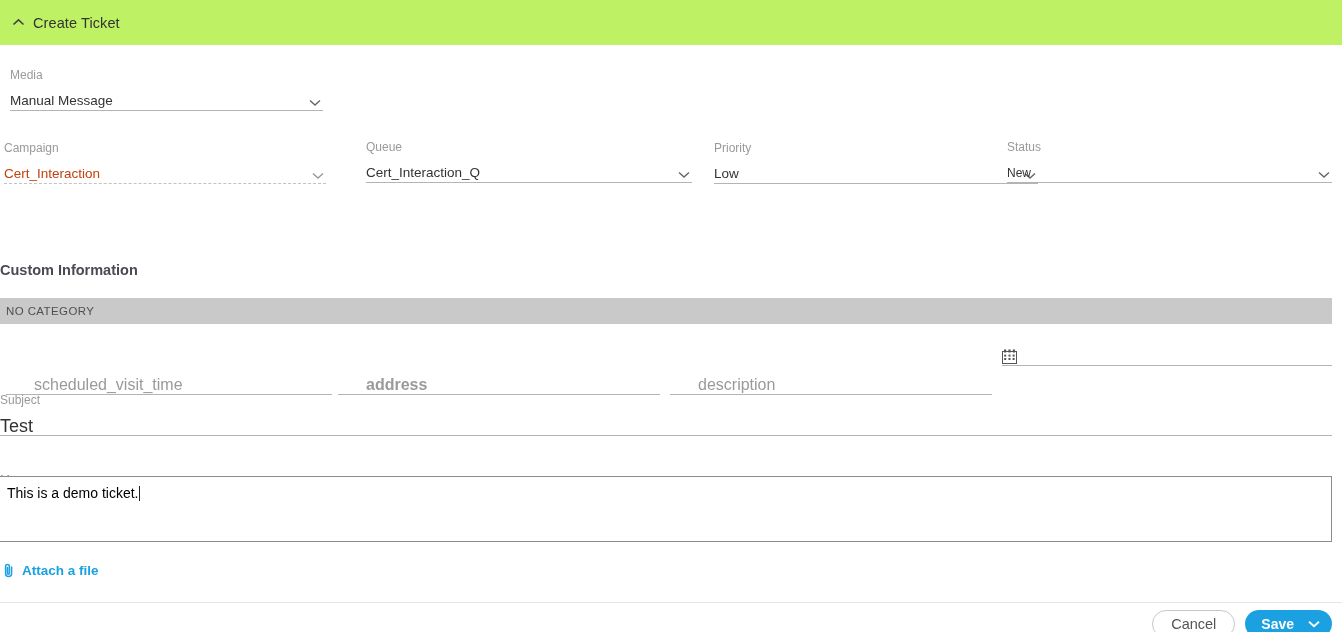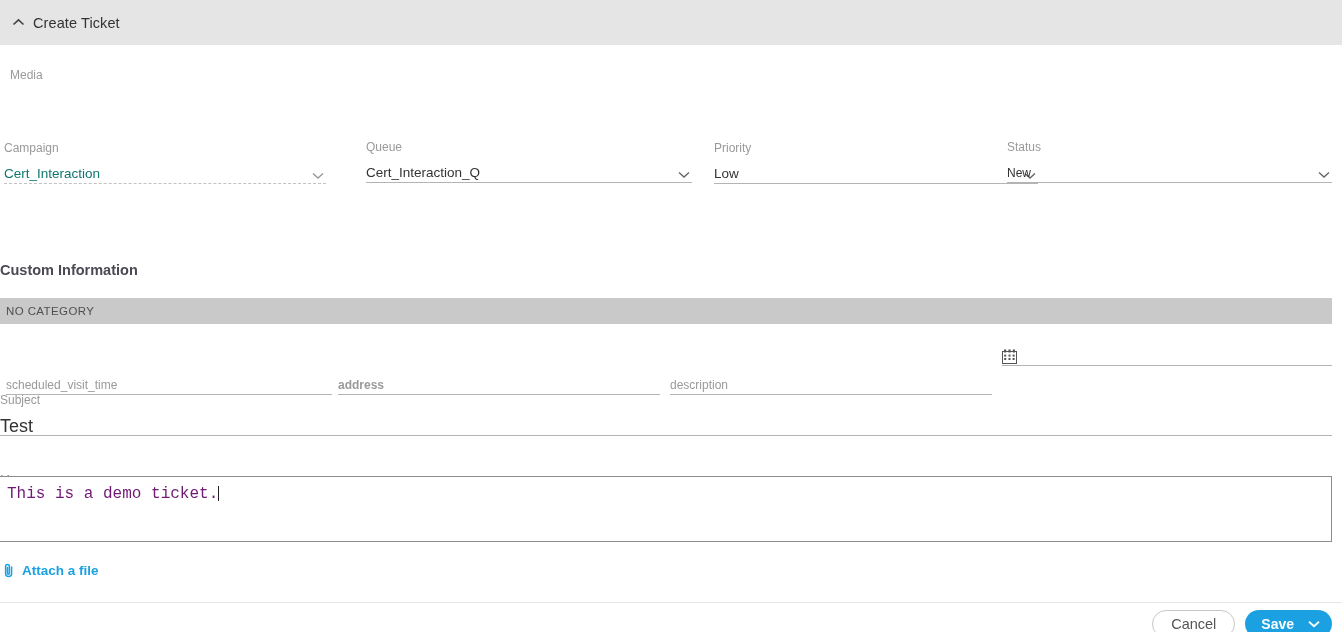--- a/index.html
+++ b/index.html
@@ -12,21 +12,21 @@
     background: #ffffff;
     font-family: "Liberation Sans", sans-serif;
     color: #333333;
     overflow: hidden;
     position: relative;
   }
 
   
   .panel-header {
     height: 45px;
-    background: #e5e5e5;
+    background: #bef264;
     display: flex;
     align-items: center;
     padding-left: 10px;
     box-sizing: border-box;
   }
   .collapse-icon {
     width: 16px;
     height: 16px;
     display: inline-flex;
     align-items: center;
@@ -68,25 +68,26 @@
     border-bottom: 1px dashed #c2c2c2;
   }
   .field-value {
     font-size: 13.5px;
     color: #333333;
     line-height: 18px;
     white-space: nowrap;
     overflow: hidden;
   }
   .field-value.muted {
-    color: #0f766e;
+    color: #c2410c;
   }
   .field-value.placeholder {
     color: #9a9a9a;
-    font-size: 12px;
+    font-size: 16px;
+    margin-left: 28px;
   }
   .chevron {
     position: absolute;
     right: 2px;
     bottom: 3px;
     width: 12px;
     height: 8px;
   }
   .chevron svg { display: block; }
 
@@ -138,27 +139,26 @@
     color: #9a9a9a;
   }
   .message-box {
     position: absolute;
     border: 1px solid #8c8c8c;
     background: #ffffff;
     box-sizing: border-box;
     padding: 7px 8px;
   }
   .message-text {
-    font-size: 16px;
-    color: #701a75;
+    font-size: 14px;
+    color: #000000;
     line-height: 17px;
     position: relative;
     display: inline-block;
     white-space: pre;
-    font-family: Liberation Mono, monospace;
   }
   .caret {
     display: inline-block;
     width: 1px;
     height: 15px;
     background: #222222;
     vertical-align: -3px;
     margin-left: 0px;
   }
 
@@ -236,20 +236,28 @@
       <polyline points="1.5,6.5 6.5,1.8 11.5,6.5" fill="none" stroke="#444" stroke-width="1.6"></polyline>
     </svg>
   </span>
   <span class="panel-title">Create Ticket</span>
 </div>
 
 <div class="form-body">
 
   <div class="field" style="left:10px; top:23px; width:313px;">
     <div class="field-label">Media</div>
+    <div class="field-control">
+      <span class="field-value">Manual Message</span>
+      <span class="chevron">
+        <svg width="12" height="8" viewBox="0 0 12 8">
+          <polyline points="1,1.5 6,6 11,1.5" fill="none" stroke="#666" stroke-width="1.4"></polyline>
+        </svg>
+      </span>
+    </div>
   </div>
 
   <div class="field" style="left:4px; top:96px; width:322px;">
     <div class="field-label">Campaign</div>
     <div class="field-control dashed">
       <span class="field-value muted">Cert_Interaction</span>
       <span class="chevron">
         <svg width="12" height="8" viewBox="0 0 12 8">
           <polyline points="1,1.5 6,6 11,1.5" fill="none" stroke="#999" stroke-width="1.4"></polyline>
         </svg>

